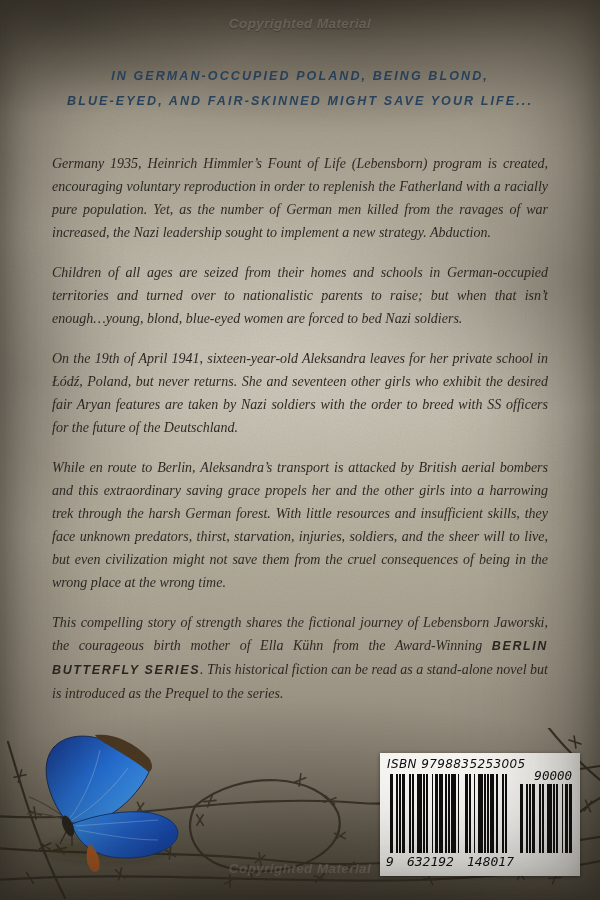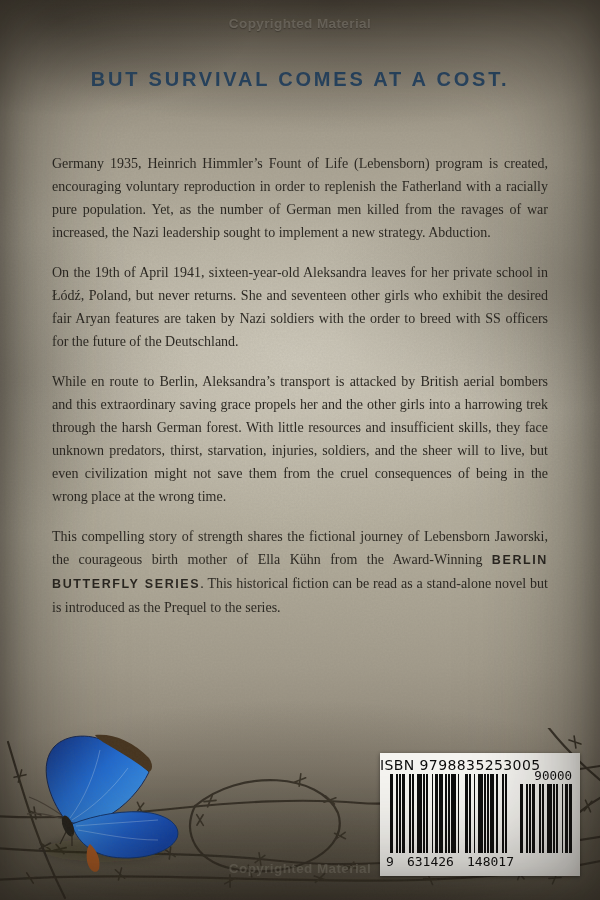--- a/index.html
+++ b/index.html
@@ -7,20 +7,21 @@
     position:relative;width:600px;height:900px;overflow:hidden;
     font-family:"Liberation Serif", serif;
     background:
       radial-gradient(ellipse 420px 240px at 50% 40%, rgba(246,243,232,0.35), transparent 75%),
       radial-gradient(ellipse 300px 180px at 88% 32%, rgba(70,64,54,0.28), transparent 70%),
       radial-gradient(ellipse 240px 220px at 4% 42%, rgba(80,74,62,0.25), transparent 70%),
       radial-gradient(ellipse 280px 140px at 10% 2%, rgba(30,26,20,0.45), transparent 70%),
       radial-gradient(ellipse 520px 180px at 55% 0%, rgba(40,35,28,0.42), transparent 72%),
       radial-gradient(ellipse 640px 280px at 50% 102%, rgba(38,32,24,0.55), transparent 78%),
       linear-gradient(180deg,#756d5e 0%,#91897a 6%,#a9a292 15%,#b8b2a2 27%,#bfb9a9 45%,#b6b09f 60%,#a59e8e 74%,#8d8576 85%,#716a5b 94%,#605a4c 100%);
+    font-style: italic;
   }
   .watermark{
     position:absolute;left:0;right:0;text-align:center;
     font-family:"Liberation Sans", sans-serif;font-weight:bold;
     letter-spacing:0.4px;pointer-events:none;
   }
   .watermark.top{top:16px;font-size:13.5px;color:rgba(178,173,162,0.55);text-shadow:0 1px 1px rgba(40,36,30,0.5);}
   .watermark.bottom{top:861px;font-size:13.5px;color:rgba(150,144,132,0.40);z-index:7;}
   .tagline{
     position:absolute;top:64px;left:0;right:0;text-align:center;
@@ -40,21 +41,21 @@
     font-size:12.5px;letter-spacing:1.6px;
   }
   .artwork{position:absolute;left:0;top:728px;width:600px;height:172px;z-index:4;}
   .noise{position:absolute;left:0;top:0;width:600px;height:900px;z-index:5;opacity:.16;pointer-events:none;}
   .barcode-panel{
     position:absolute;left:380px;top:753px;width:200px;height:123px;
     background:var(--barcode_bg,#f6f5f1);z-index:6;
     box-shadow:0 1px 4px rgba(0,0,0,0.45);
     font-family:"DejaVu Sans", sans-serif;color:#0d0d0d;
   }
-  .isbn{position:absolute;top:4px;left:0;font-size:14px;letter-spacing:0.4px;}
+  .isbn{position:absolute;top:4px;left:7px;font-size:12px;letter-spacing:0.4px;}
   .bars{overflow:hidden;}
   .bars i{position:absolute;top:0;bottom:0;background:#0e0e0e;}
   .bars.main{position:absolute;left:10px;top:21px;width:118px;height:79px;}
   .bars.supp{position:absolute;left:140px;top:31px;width:52px;height:69px;}
   .digits{
     position:absolute;left:6px;top:101px;width:128px;display:flex;
     justify-content:space-between;font-family:"DejaVu Sans Mono", monospace;
     font-size:13px;
   }
   .price{position:absolute;left:140px;top:15px;width:52px;text-align:right;
@@ -65,25 +66,27 @@
   }
 </style>
 </head>
 <body>
 
 <div class="cover">
 
   <div class="watermark top">Copyrighted Material</div>
 
   <div class="tagline">
-    <div class="tg-line big">BUT SURVIVAL COMES AT A COST.</div>
+    <div class="tg-line">IN GERMAN-OCCUPIED POLAND, BEING BLOND,</div>
+    <div class="tg-line">BLUE-EYED, AND FAIR-SKINNED MIGHT SAVE YOUR LIFE...</div>
   </div>
 
   <div class="synopsis">
     <p>Germany 1935, Heinrich Himmler’s Fount of Life (Lebensborn) program is created, encouraging voluntary reproduction in order to replenish the Fatherland with a racially pure population. Yet, as the number of German men killed from the ravages of war increased, the Nazi leadership sought to implement a new strategy. Abduction.</p>
+    <p>Children of all ages are seized from their homes and schools in German-occupied territories and turned over to nationalistic parents to raise; but when that isn’t enough…young, blond, blue-eyed women are forced to bed Nazi soldiers.</p>
     <p>On the 19th of April 1941, sixteen-year-old Aleksandra leaves for her private school in Łódź, Poland, but never returns. She and seventeen other girls who exhibit the desired fair Aryan features are taken by Nazi soldiers with the order to breed with SS officers for the future of the Deutschland.</p>
     <p>While en route to Berlin, Aleksandra’s transport is attacked by British aerial bombers and this extraordinary saving grace propels her and the other girls into a harrowing trek through the harsh German forest. With little resources and insufficient skills, they face unknown predators, thirst, starvation, injuries, soldiers, and the sheer will to live, but even civilization might not save them from the cruel consequences of being in the wrong place at the wrong time.</p>
     <p><span>This compelling story of strength shares the fictional journey of Lebensborn Jaworski, the courageous birth mother of Ella Kühn from the Award-Winning </span><span class="series">BERLIN BUTTERFLY SERIES</span><span>. This historical fiction can be read as a stand-alone novel but is introduced as the Prequel to the series.</span></p>
   </div>
 
   <svg class="artwork" viewBox="0 0 600 172">
     <defs>
       <linearGradient id="gwF" x1="0" y1="0" x2="1" y2="1">
         <stop offset="0" stop-color="#0a2f8c"></stop>
         <stop offset="0.45" stop-color="#1b6ad8"></stop>
@@ -199,21 +202,21 @@
         <i style="left:88.2px;width:4.800000000000001px"></i>
         <i style="left:94.4px;width:1.6px"></i>
         <i style="left:97.4px;width:1.6px"></i>
         <i style="left:100.4px;width:3.2px"></i>
         <i style="left:106.4px;width:1.6px"></i>
         <i style="left:112.2px;width:1.6px"></i>
         <i style="left:115.2px;width:1.6px"></i>
       </div>
     <div class="digits">
       <span>9</span>
-      <span>631426</span>
+      <span>632192</span>
       <span>148017</span>
     </div>
     <div class="price">90000</div>
     <div class="bars supp">
         <i style="left:0px;width:3.2px"></i>
         <i style="left:6px;width:1.6px"></i>
         <i style="left:9px;width:1.6px"></i>
         <i style="left:12px;width:3.2px"></i>
         <i style="left:19.4px;width:1.6px"></i>
         <i style="left:22.4px;width:1.6px"></i>

